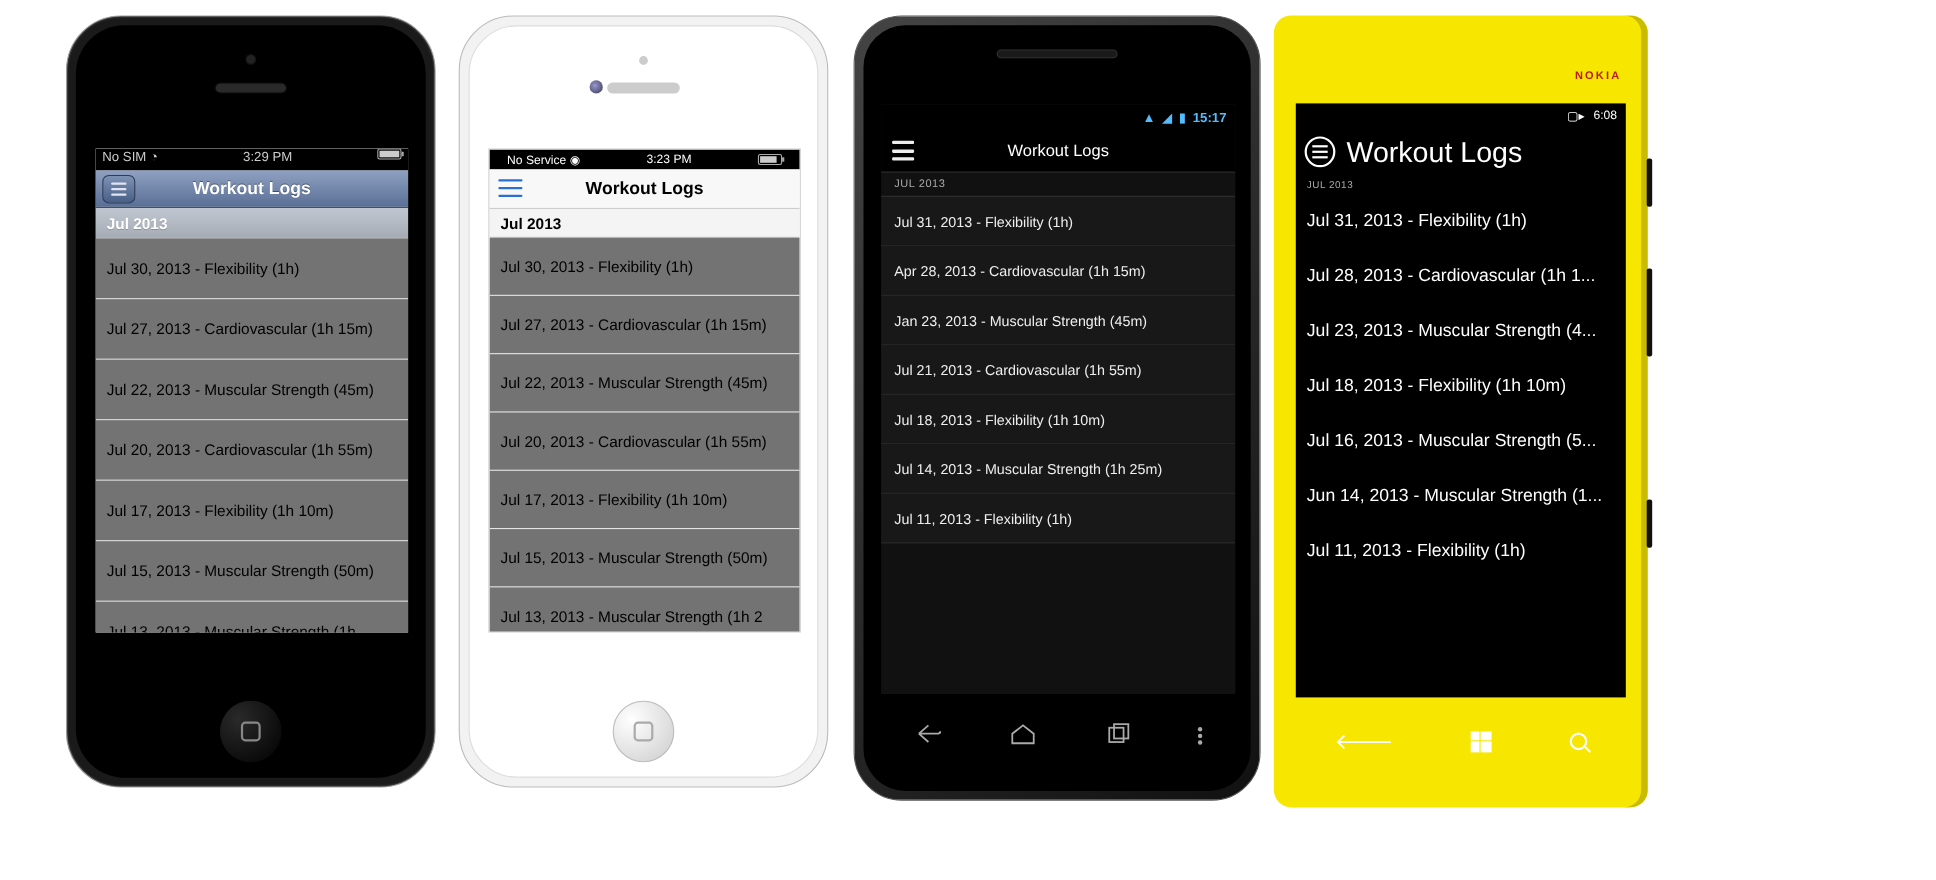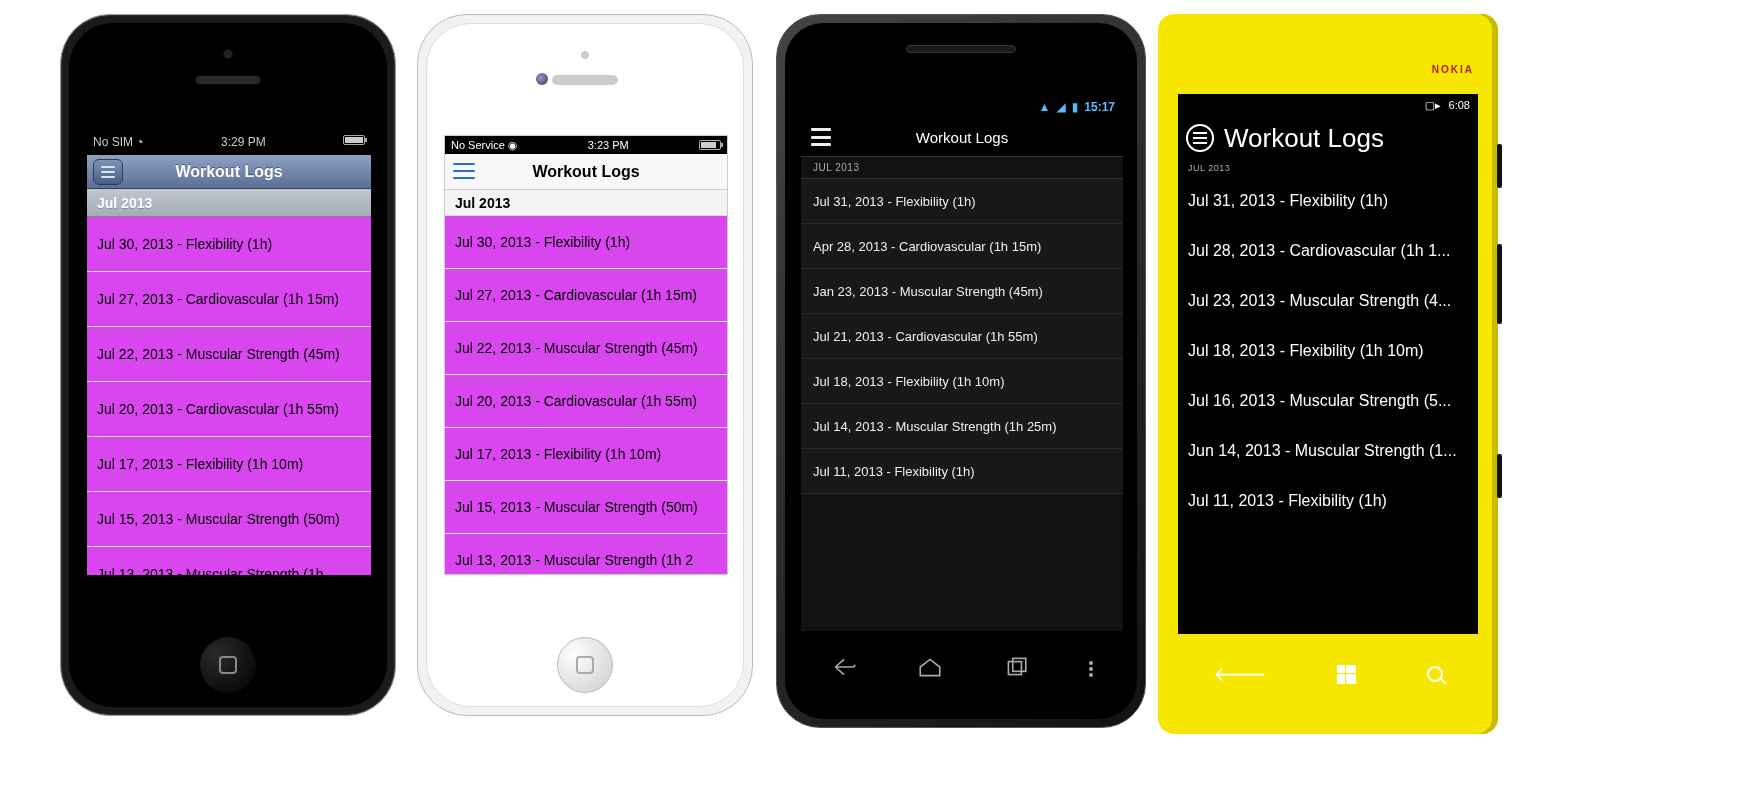--- a/index.html
+++ b/index.html
@@ -26,21 +26,21 @@
   .ios6-nav{height:34px;background:linear-gradient(#8fa1c2,#5a6f96);color:#fff;
     display:flex;align-items:center;justify-content:center;position:relative;font-weight:bold;font-size:16px;
     text-shadow:0 -1px 0 rgba(0,0,0,.4);border-bottom:1px solid #2e3c57}
   .ios6-menu{position:absolute;left:6px;top:4px;width:30px;height:26px;background:linear-gradient(#7d92b5,#4a5f86);
     border:1px solid #2e3c57;border-radius:6px;display:flex;flex-direction:column;
     justify-content:center;align-items:center;gap:3px}
   .ios6-menu span{width:14px;height:2px;background:#dfe5f0;border-radius:1px}
   .ios6-section{height:28px;background:linear-gradient(#c1c7d0,#a6acb6);color:#fff;
     font-weight:bold;font-size:14px;display:flex;align-items:center;padding:0 10px;
     border-bottom:1px solid #888;text-shadow:0 1px 0 rgba(0,0,0,.2)}
-  .ios-list{background:#d946ef}
+  .ios-list{background:#737373}
   .ios-row{height:55px;display:flex;align-items:center;padding:0 10px;font-size:14px;color:#000;
     border-bottom:1px solid #ddd;white-space:nowrap;overflow:hidden}
   .batt{width:22px;height:10px;border:1px solid #aaa;border-radius:2px;position:relative}
   .batt::after{content:"";position:absolute;right:-3px;top:2px;width:2px;height:4px;background:#aaa}
   .batt .fill{position:absolute;inset:1px;background:#ccc}
 
   
   .iphone4w{position:absolute;left:417px;top:14px;width:336px;height:702px;
     background:#f2f2f2;border-radius:50px;border:1px solid #bbb}
   .iphone4w .bezel{position:absolute;inset:8px;border-radius:44px;background:#fff;border:1px solid #ddd}
@@ -51,21 +51,21 @@
   .iphone4w .sensor{position:absolute;left:50%;top:36px;transform:translateX(-50%);
     width:8px;height:8px;border-radius:50%;background:#ccc}
   .iphone4w .homebtn{position:absolute;left:50%;bottom:22px;transform:translateX(-50%);
     width:56px;height:56px;border-radius:50%;background:radial-gradient(circle at 30% 30%,#fff,#ccc);
     border:1px solid #bbb;display:flex;align-items:center;justify-content:center}
   .iphone4w .homebtn .sq{width:18px;height:18px;border:2px solid #aaa;border-radius:4px}
   .iphone4w .screen{position:absolute;left:26px;top:120px;width:284px;height:440px;background:#fff;
     overflow:hidden;border:1px solid #ccc}
 
   .ios7-status{height:18px;background:#000;color:#fff;font-size:11px;display:flex;
-    align-items:center;padding:0 6px;justify-content:space-between}
+    align-items:center;padding:0 16px;justify-content:space-between}
   .ios7-nav{height:36px;background:#f8f8f8;border-bottom:1px solid #ccc;display:flex;
     align-items:center;justify-content:center;position:relative;font-weight:600;font-size:16px;color:#000}
   .ios7-menu{position:absolute;left:8px;top:9px;width:22px;height:16px;display:flex;
     flex-direction:column;justify-content:space-between}
   .ios7-menu span{height:2px;background:#2a6fd6;border-radius:1px}
   .ios7-section{height:26px;background:#f4f4f4;border-bottom:1px solid #ddd;font-weight:bold;
     font-size:14px;display:flex;align-items:center;padding:0 10px;color:#000}
   .ios7-row{height:53px;display:flex;align-items:center;padding:0 10px;font-size:14px;color:#000;
     border-bottom:1px solid #e5e5e5;white-space:nowrap;overflow:hidden}
 

